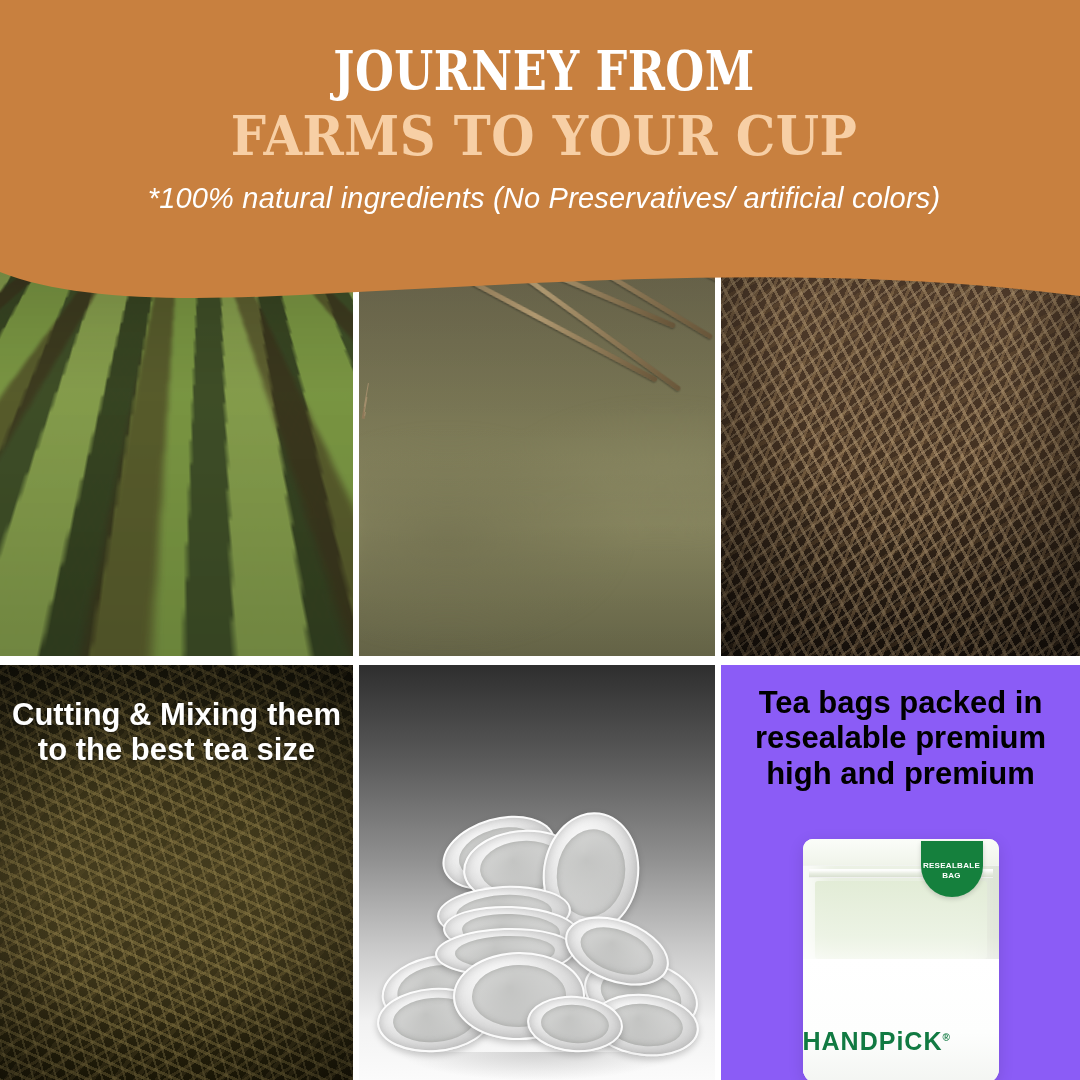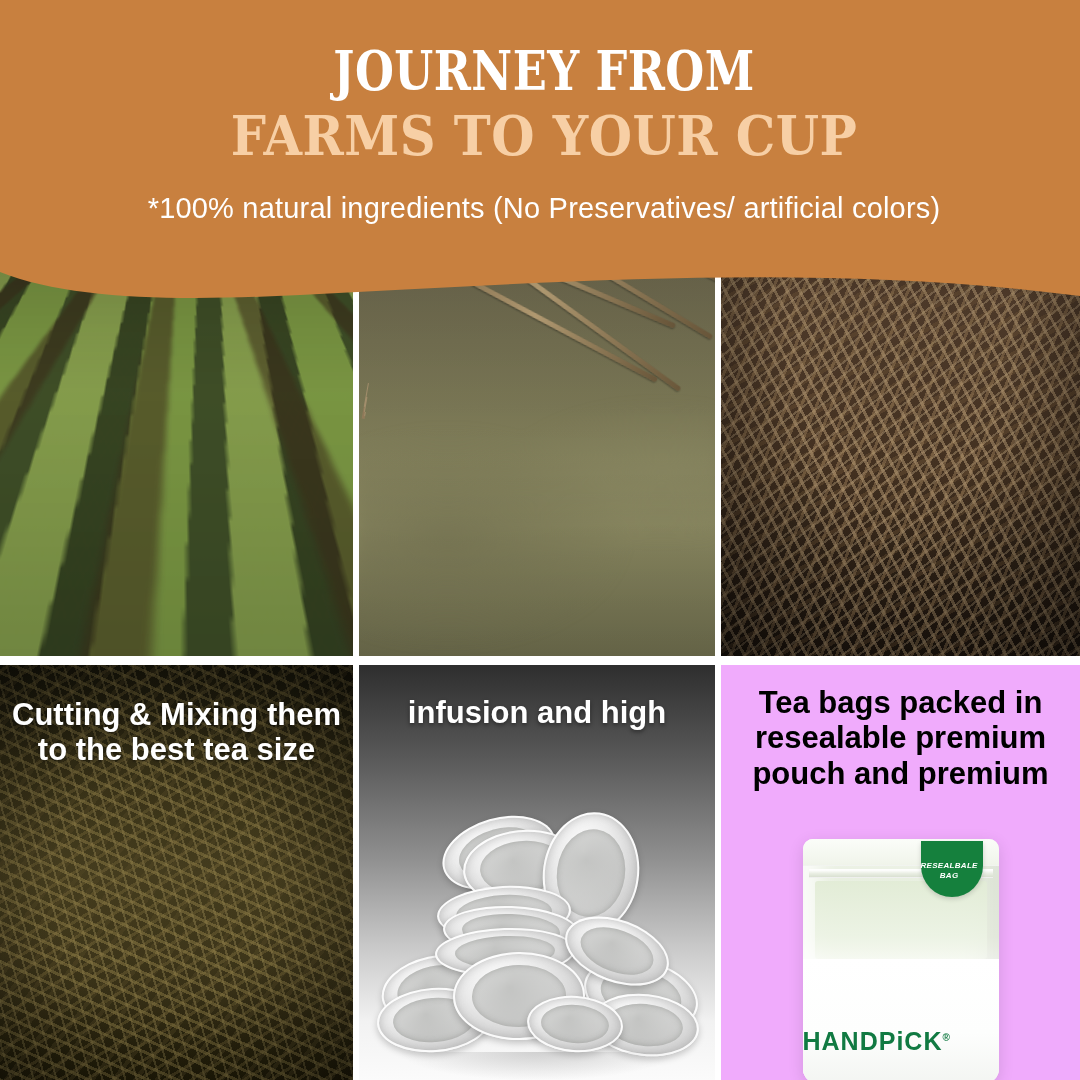--- a/index.html
+++ b/index.html
@@ -233,21 +233,21 @@
     background:
       radial-gradient(circle at 40% 36%, rgba(120,122,118,0.42), rgba(150,152,148,0.30) 60%, rgba(170,172,168,0.22) 100%);
     box-shadow:inset 0 0 6px rgba(110,112,108,0.4);
   }
   .p5 .reflect{
     position:absolute;left:12%;right:12%;bottom:0px;height:28px;
     background:radial-gradient(ellipse at 50% 0%,rgba(120,120,120,0.30),rgba(255,255,255,0) 72%);
   }
 
   
-  .p6{background:#f0abfc;}
+  .p6{background:#8b5cf6;}
   .p6 .caption{
     top:20px;font-size:31px;color:#000000;text-shadow:none;
   }
   .pouch{
     position:absolute;
     left:50%;transform:translateX(-50%);
     top:174px;
     width:196px;height:244px;
     border-radius:10px 10px 14px 14px;
     background:linear-gradient(to bottom,#f4f7f0 0%,#e8efe0 16%,#eef3e6 40%,#ffffff 58%,#ffffff 100%);
@@ -273,24 +273,23 @@
   .pouch .lowerface{
     position:absolute;left:0;right:0;top:120px;bottom:0;
     background:linear-gradient(to bottom,#ffffff,#fdfefd 60%,#f3f5f2 100%);
   }
   .badge{
     position:absolute;
     right:16px;top:2px;
     width:62px;height:56px;
     background:#15803d;
     border-radius:0 0 31px 31px;
-    display:flex;align-items:center;
+    display:flex;align-items:center;justify-content:center;
     box-shadow:0 2px 5px rgba(0,0,0,0.16);
     z-index:3;
-    font-style:italic;
   }
   .badge .btxt{
     color:#ffffff;
     font-size:8px;
     font-weight:700;
     letter-spacing:0.3px;
     line-height:1.25;
     text-align:center;
     padding-top:4px;
   }
@@ -336,25 +335,26 @@
     margin:0;padding:10px 0 0 0;
     color:#f7cfa5;
     font-size:54px;
     font-weight:700;
     letter-spacing:0.5px;
     line-height:1.02;
     font-family:"DejaVu Serif","Liberation Serif",serif;
     transform:scaleX(0.92);
   }
   .subtitle{
-    margin:10px;padding:18px 0 0 0;
+    margin:0;padding:18px 0 0 0;
     color:#ffffff;
     font-size:29px;
     font-weight:400;
     letter-spacing:0.2px;
+    font-style:italic;
   }
 </style>
 </head>
 <body>
 
 <div id="infographic">
 
   <div class="grid">
 
     <div class="panel p1">
@@ -419,21 +419,20 @@
       <div class="caption">
         <div>Cutting &amp; Mixing them</div>
         <div>to the best tea size</div>
       </div>
     </div>
 
     <div class="gap"></div>
 
     <div class="panel p5">
       <div class="caption">
-        <div>infusion and high</div>
       </div>
       <div class="pods">
         <div class="pod" style="left:4px;top:146px;width:104px;height:62px;transform:rotate(-12deg);"></div>
         <div class="pod" style="left:0px;top:178px;width:110px;height:60px;transform:rotate(-4deg);"></div>
         <div class="pod" style="left:206px;top:150px;width:112px;height:66px;transform:rotate(14deg);"></div>
         <div class="pod" style="left:214px;top:184px;width:104px;height:58px;transform:rotate(6deg);"></div>
         <div class="pod" style="left:64px;top:8px;width:112px;height:66px;transform:rotate(-16deg);"></div>
         <div class="pod" style="left:86px;top:20px;width:114px;height:70px;transform:rotate(-6deg);"></div>
         <div class="pod" style="left:166px;top:2px;width:92px;height:118px;transform:rotate(8deg);"></div>
         <div class="pod" style="left:60px;top:76px;width:130px;height:50px;transform:rotate(-3deg);"></div>
@@ -445,21 +444,21 @@
       </div>
       <div class="reflect"></div>
     </div>
 
     <div class="gap"></div>
 
     <div class="panel p6">
       <div class="caption">
         <div>Tea bags packed in</div>
         <div>resealable premium</div>
-        <div>pouch and premium</div>
+        <div>high and premium</div>
       </div>
       <div class="pouch">
         <div class="topseal"></div>
         <div class="zipline"></div>
         <div class="window"></div>
         <div class="lowerface"></div>
         <div class="badge">
           <div class="btxt">
             <div>RESEALBALE</div>
             <div>BAG</div>

